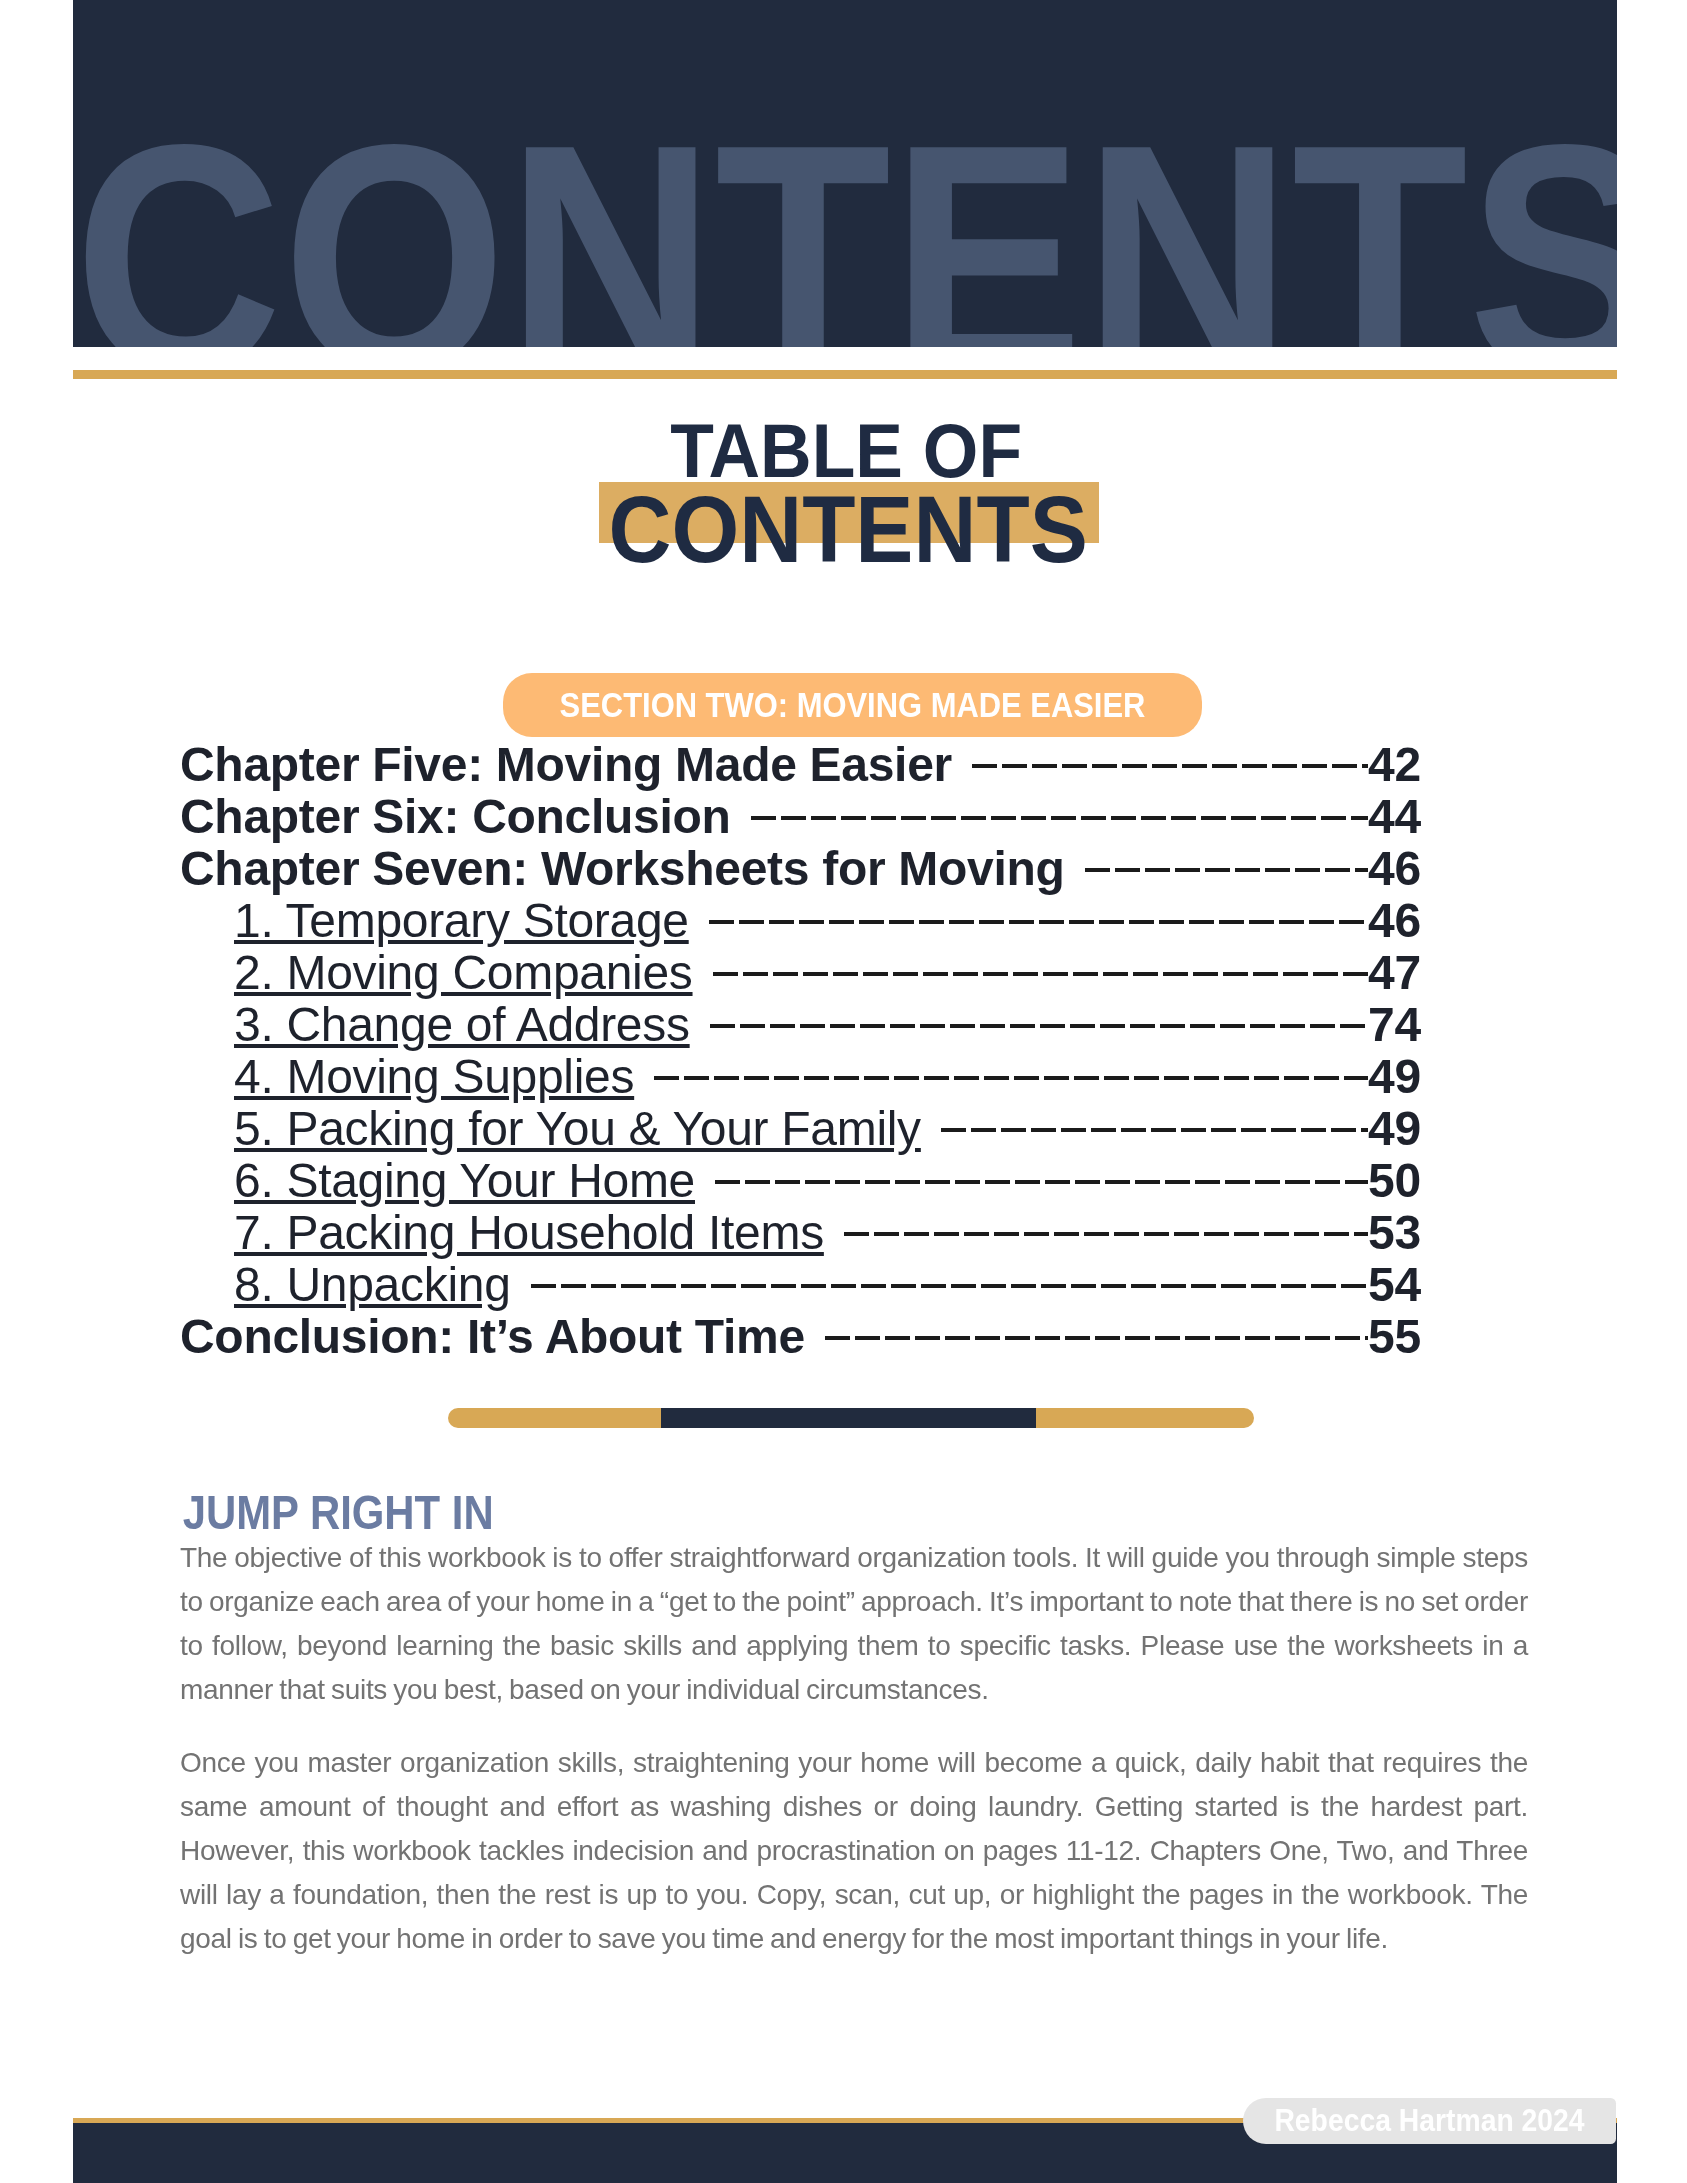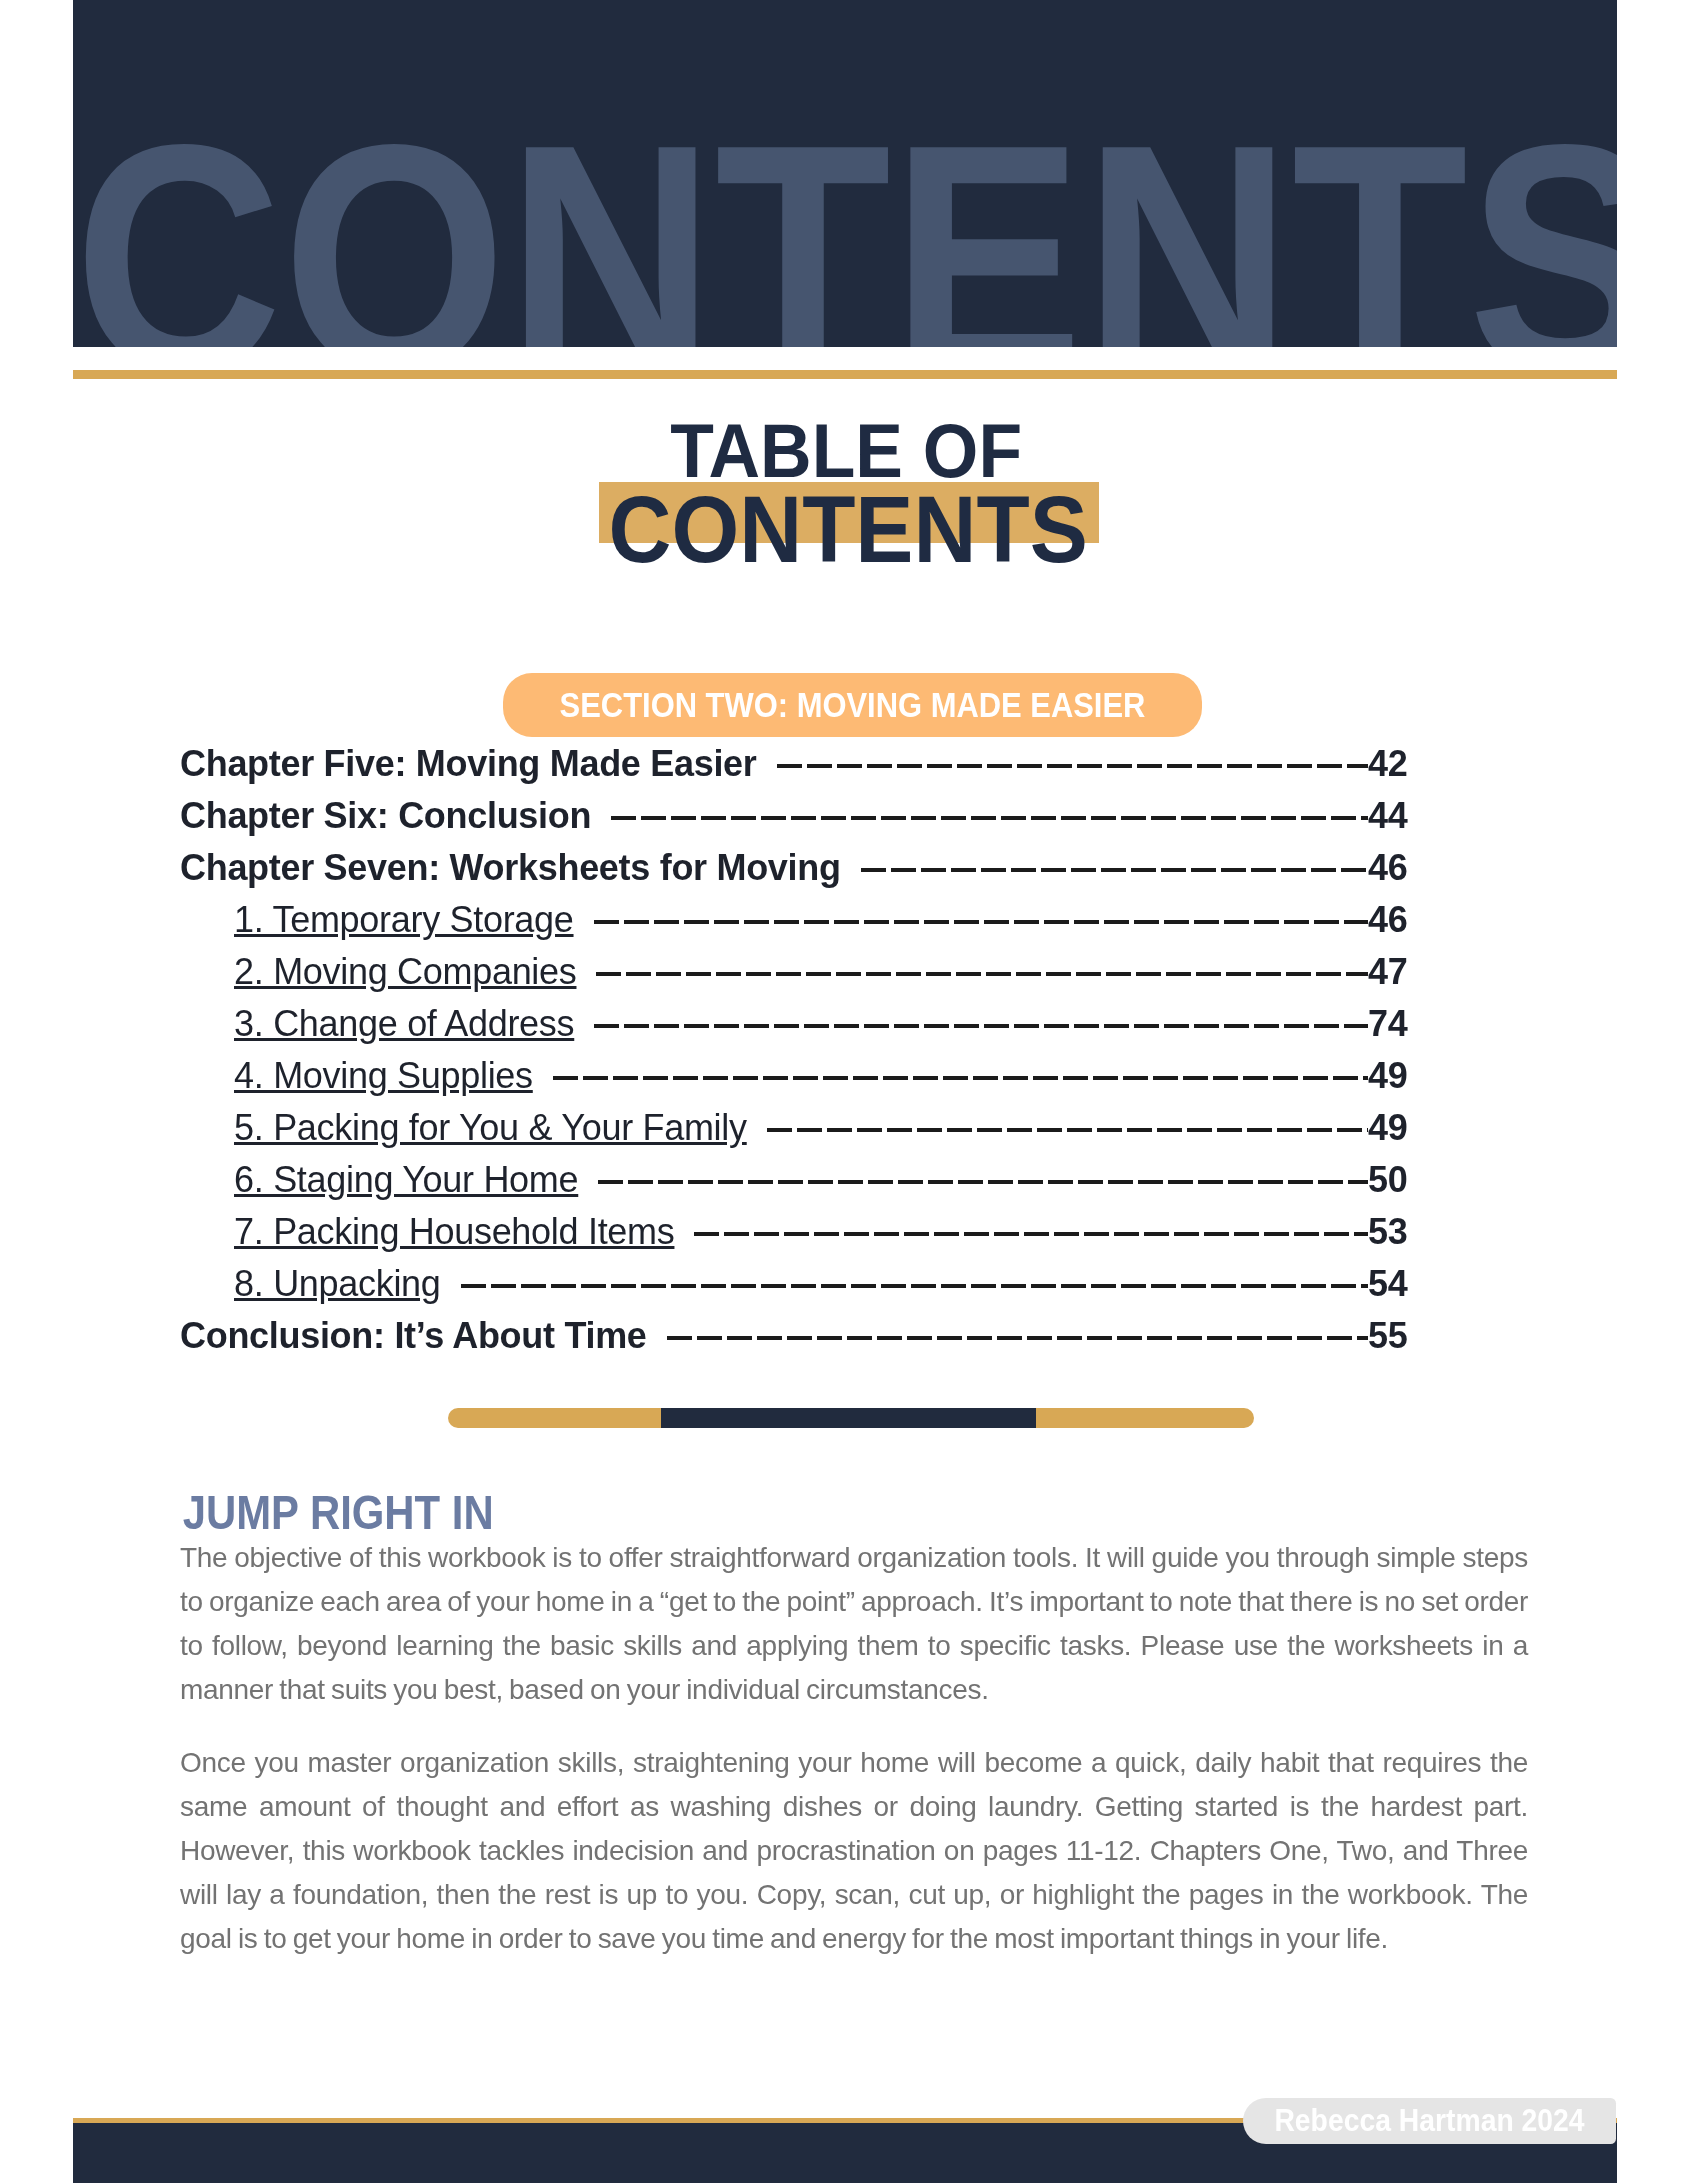--- a/index.html
+++ b/index.html
@@ -33,21 +33,21 @@
     position:absolute; left:503px; top:625px; width:699px; height:64px;
     background:#fdba74; border-radius:29px;margin-top:48px;
   }
   
   .toc{
     position:absolute; left:180px; top:738px; width:1302px;
     color:#1E222C;
   }
   .toc-row{
     display:flex; align-items:center; height:52px;
-    font-size:36px; letter-spacing:-0.3px; white-space:nowrap;
+    font-size:48px; letter-spacing:-0.3px; white-space:nowrap;
   }
   .toc-row .label{flex:0 0 auto; font-weight:700;}
   .toc-row.sub .label{font-weight:400; padding-left:54px;text-decoration:underline;}
   .toc-row .leader{
     flex:1 1 auto; height:4px; margin:4px 0 0 20px;
     background:repeating-linear-gradient(90deg,#1B1B1B 0 25px,transparent 25px 30px);
   }
   .toc-row .pagenum{
     flex:0 0 114px; font-weight:700;
   }

